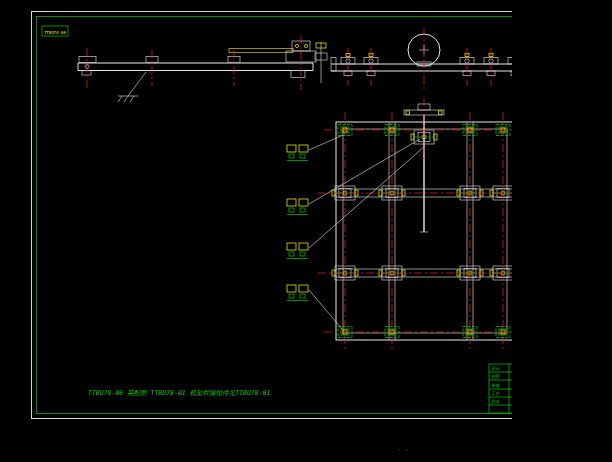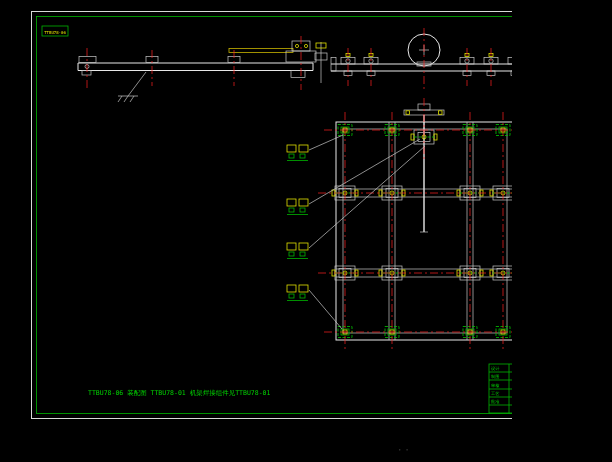--- a/index.html
+++ b/index.html
@@ -1,16 +1,16 @@
 <!DOCTYPE html>
 <html><head>
 <meta charset="utf-8">
 <style>
   html,body{margin:0;padding:0;background:#000;}
-  .stage{position:relative;width:512px;height:462px;background:#000;overflow:hidden;}
+  .stage{position:relative;width:512px;height:462px;background:#000;overflow:hidden;font-style:italic;}
   .stage svg{position:absolute;left:0;top:0;}
   
   .wline{stroke:#e8e8e8;fill:none;stroke-width:1;}
   .wthin{stroke:#c9c9c9;fill:none;stroke-width:0.7;}
   .gline{stroke:#00b400;fill:none;stroke-width:0.8;}
   .gdash{stroke:#00c800;fill:none;stroke-width:0.8;stroke-dasharray:3 1.5;}
   .yline{stroke:#e0e000;fill:none;stroke-width:0.8;}
   .oline{stroke:#c8b400;fill:none;stroke-width:0.8;}
   .redcl{stroke:#ff2020;fill:none;stroke-width:0.7;stroke-dasharray:8 3 2 3;}
   text{font-family:"DejaVu Sans Mono","DejaVu Sans",monospace;}

